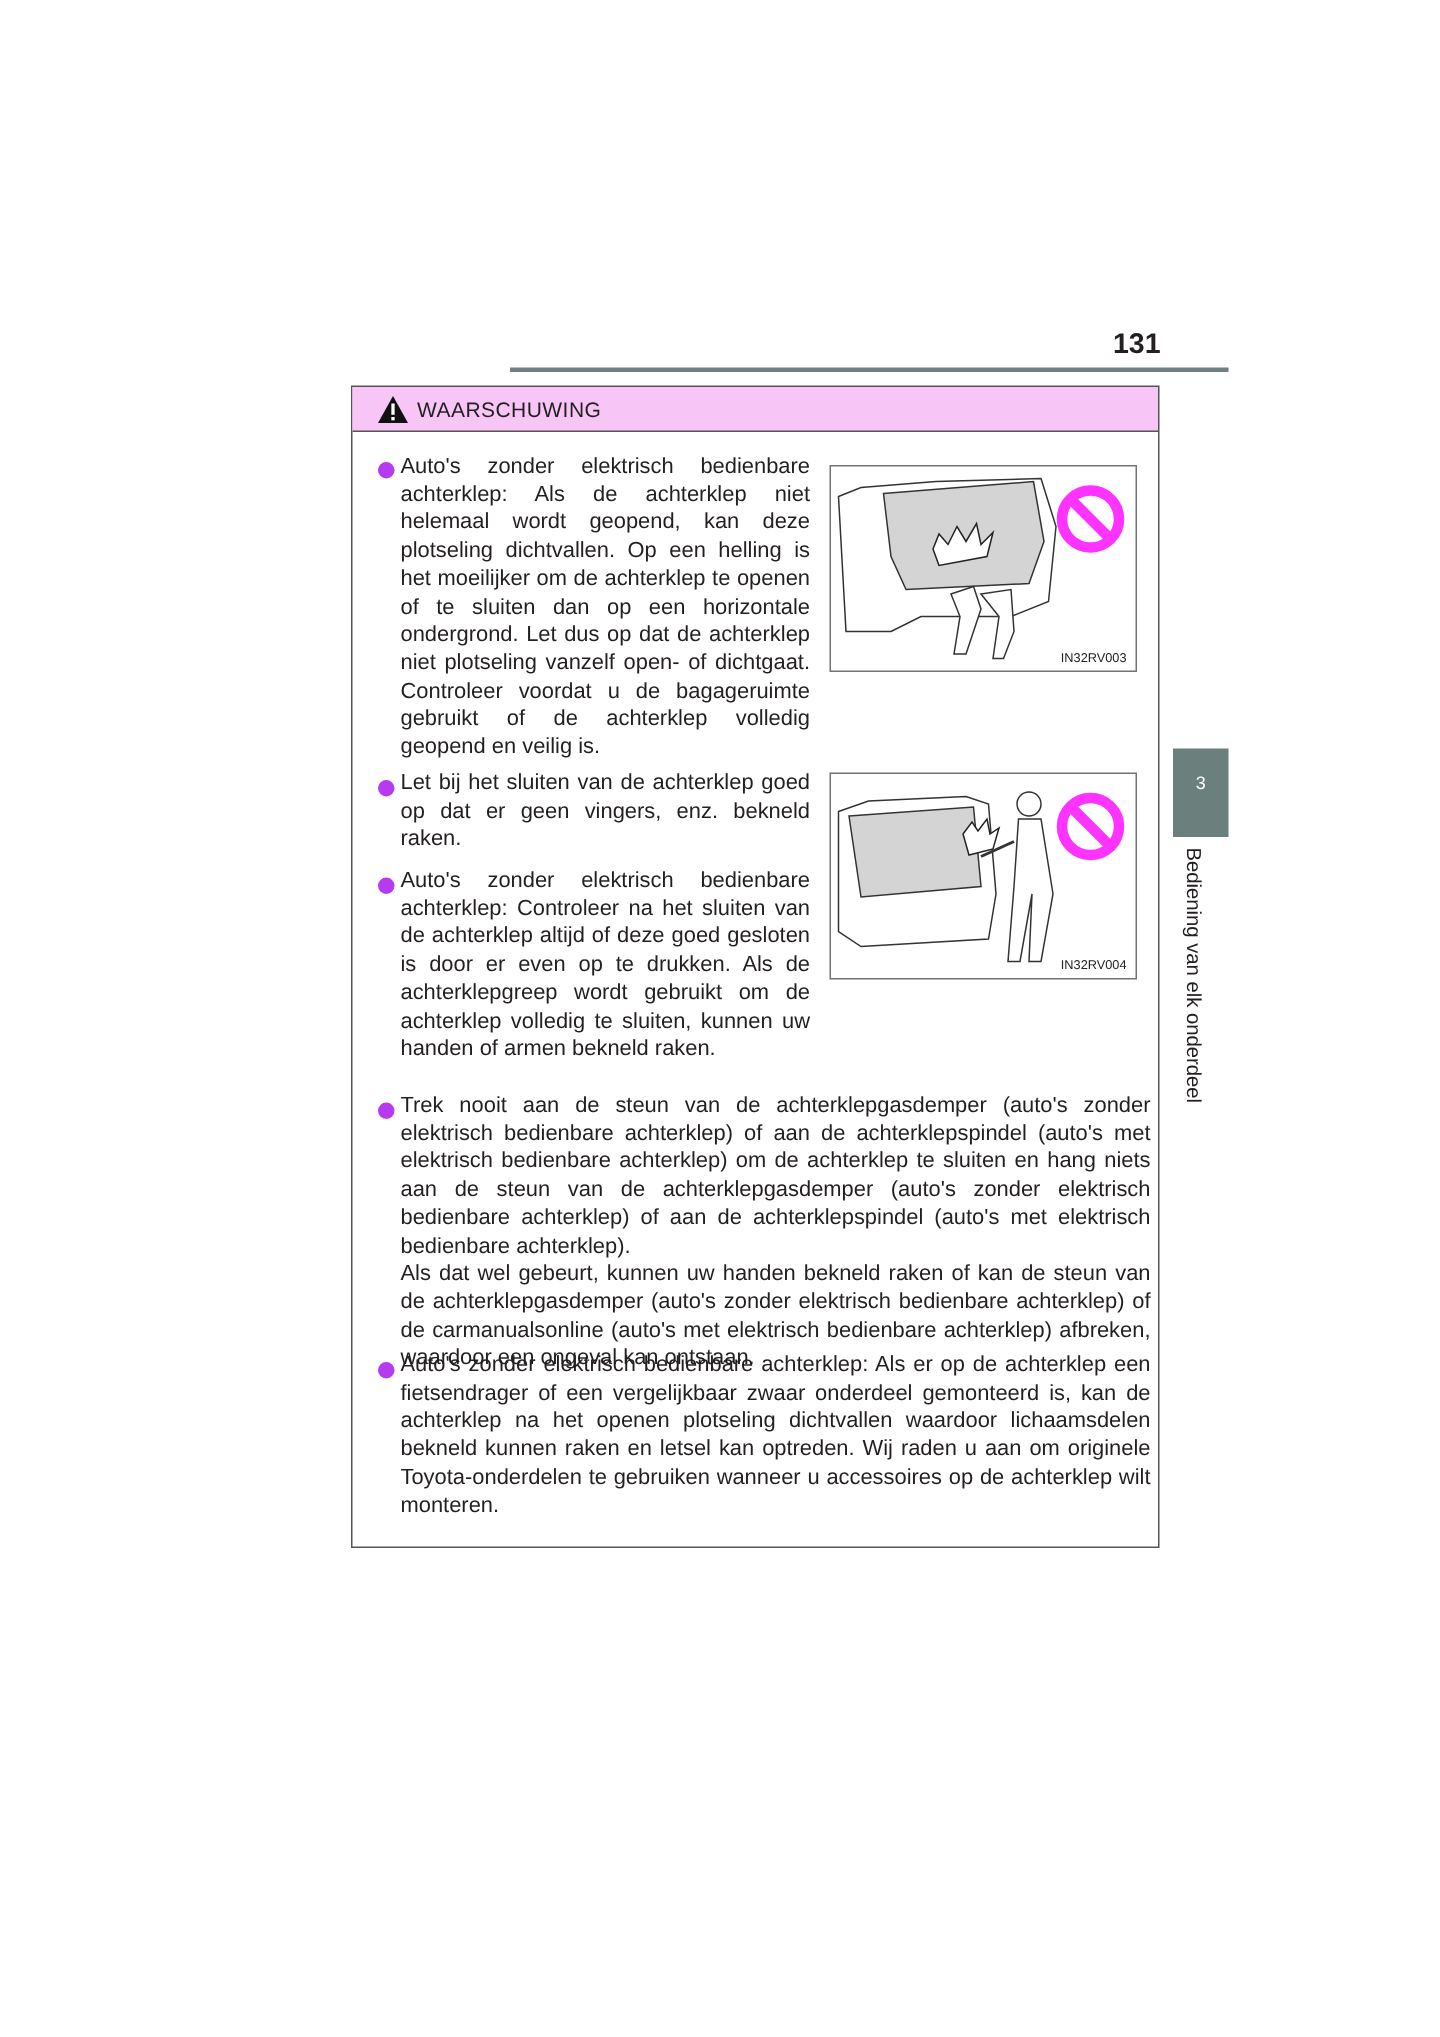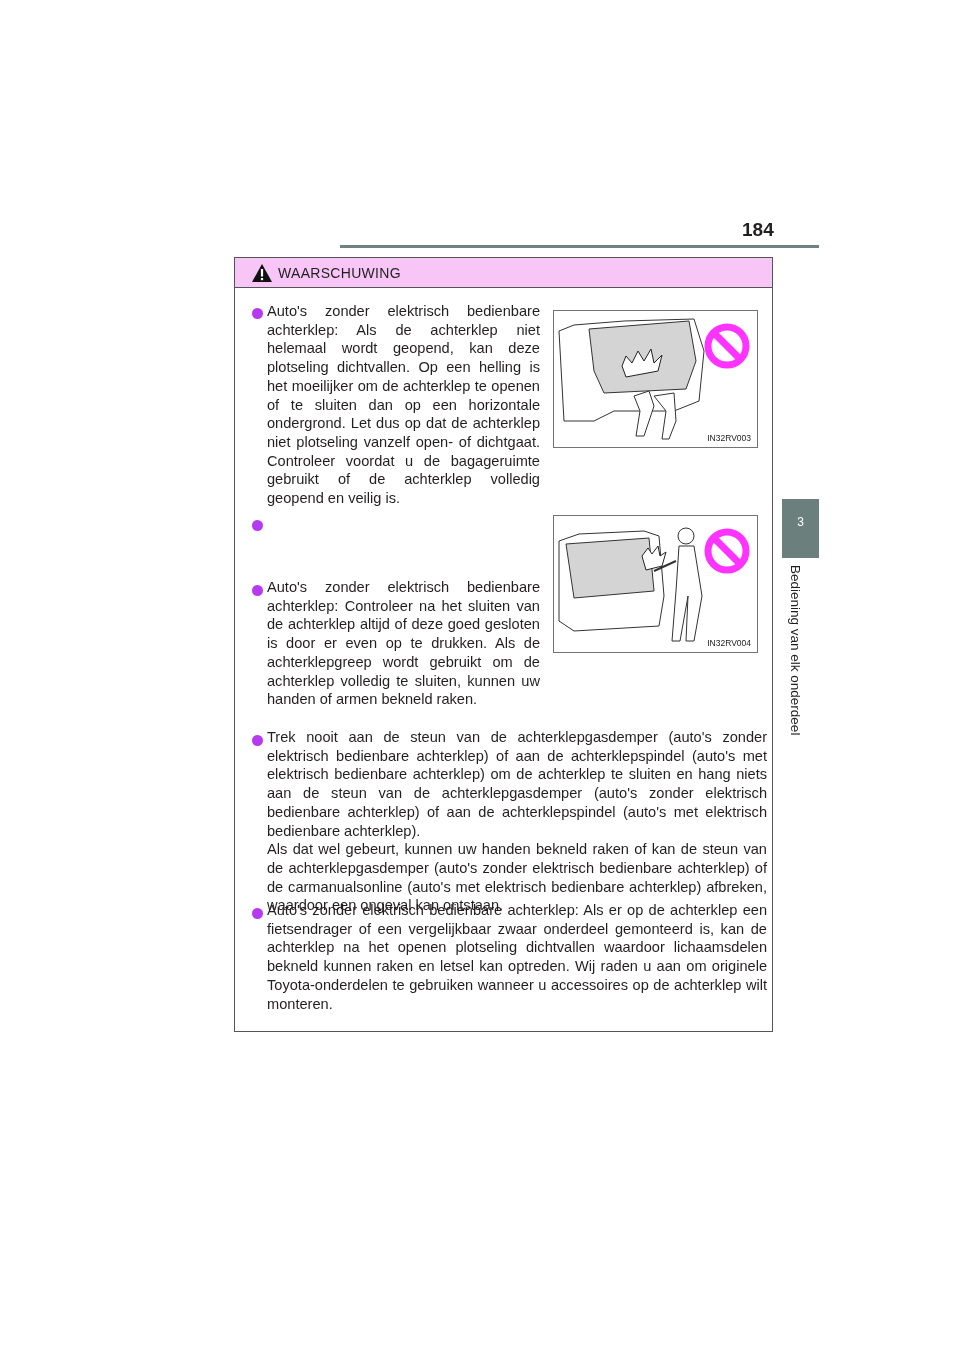--- a/index.html
+++ b/index.html
@@ -20,21 +20,21 @@
   .para { position:absolute; font-size:14.6px; line-height:18.7px; text-align:justify; }
   .bullet { position:absolute; width:11px; height:11px; border-radius:50%; background:#b63af0; }
   .fig { position:absolute; border:1px solid #737373; background:#fff; box-sizing:border-box; overflow:hidden; }
   .fig-code { position:absolute; right:6px; bottom:4px; font-size:8.5px; color:#222; }
   .watermark { position:absolute; left:680px; top:1402px; font-size:30px; color:#8a8a8a; }
 </style>
 </head>
 <body>
 
 <div class="header">
-  <span class="page-num">184</span>
+  <span class="page-num">131</span>
 </div>
 <div class="header-rule"></div>
 
 <div class="side-tab">
   <span>3</span>
 </div>
 <div class="side-label">
   <span>Bediening van elk onderdeel</span>
 </div>
 
@@ -60,20 +60,21 @@
       <path d="M100,85 L120,82 L122,110 L115,128 L108,128 L112,100 Z" fill="#fff" stroke="#333" stroke-width="1"></path>
     </svg>
     <svg style="position:absolute; left:150px; top:12px;" width="46" height="46" viewBox="0 0 46 46">
       <circle cx="23" cy="23" r="19" fill="none" stroke="#ff33ff" stroke-width="7"></circle>
       <line x1="10" y1="10" x2="36" y2="36" stroke="#ff33ff" stroke-width="7"></line>
     </svg>
     <span class="fig-code">IN32RV003</span>
   </div>
 
   <div class="bullet" style="left:17px; top:262px;"></div>
+  <div class="para" style="left:32px; top:255px; width:273px;">Let bij het sluiten van de achterklep goed op dat er geen vingers, enz. bekneld raken.</div>
 
   <div class="bullet" style="left:17px; top:327px;"></div>
   <div class="para" style="left:32px; top:320px; width:273px;">Auto's zonder elektrisch bedienbare achterklep: Controleer na het sluiten van de achterklep altijd of deze goed gesloten is door er even op te drukken. Als de achterklepgreep wordt gebruikt om de achterklep volledig te sluiten, kunnen uw handen of armen bekneld raken.</div>
 
   <div class="fig" style="left:318px; top:257px; width:205px; height:138px;">
     <svg width="205" height="138" viewBox="0 0 205 138">
       <path d="M5,25 L25,18 L90,15 L105,20 L110,80 L105,110 L20,115 L5,105 Z" fill="#fff" stroke="#333" stroke-width="1"></path>
       <path d="M12,28 L95,22 L100,75 L20,82 Z" fill="#d4d4d4" stroke="#333" stroke-width="1"></path>
       <polygon points="88,40 94,32 98,38 104,30 106,40 112,36 108,50 92,54" fill="#fff" stroke="#222" stroke-width="1"></polygon>
       <path d="M125,30 L140,30 L148,80 L140,125 L132,125 L134,80 L126,125 L118,125 L122,75 Z" fill="#fff" stroke="#333" stroke-width="1"></path>

